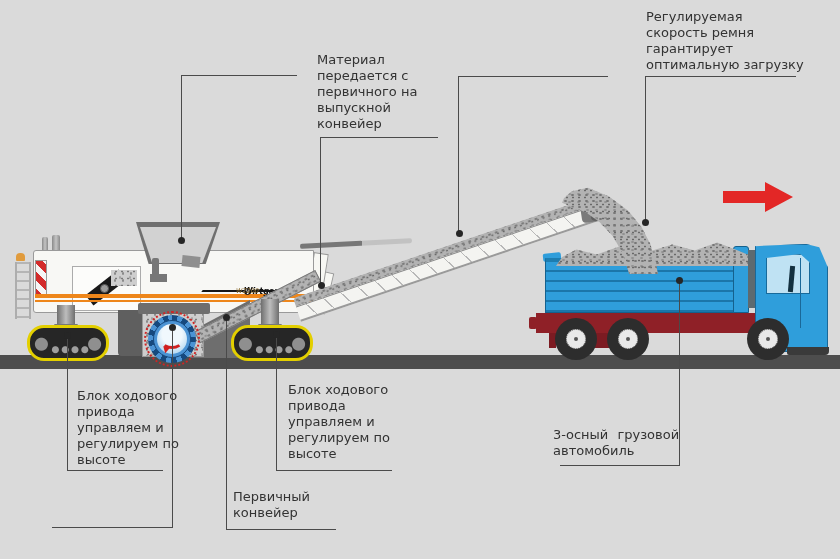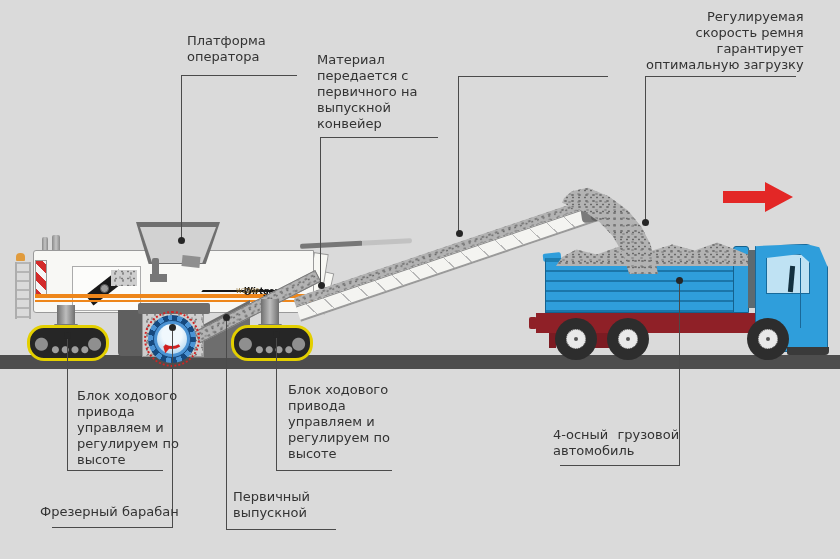--- a/index.html
+++ b/index.html
@@ -5,21 +5,21 @@
   html,body{margin:0;padding:0;background:#eee;}
   .scene{position:relative;width:840px;height:559px;background:#dadada;overflow:hidden;
          font-family:"DejaVu Sans", sans-serif;}
   .scene *{position:absolute;box-sizing:border-box;}
 
   
   .label{font-size:13px;line-height:16px;color:#333;white-space:pre-line;position:absolute;}
   #lbl-platform{left:187px;top:33px;}
   #lbl-material{left:317px;top:52px;}
   #lbl-discharge{left:456px;top:16px;}
-  #lbl-beltspeed{left:646px;top:9px;text-align:right;}
+  #lbl-beltspeed{left:646px;top:9px;}
   #lbl-direction{left:712px;top:148px;}
   #lbl-drive-front{left:77px;top:388px;width:110px;}
   #lbl-drive-rear{left:288px;top:382px;width:110px;}
   #lbl-drum{left:40px;top:504px;}
   #lbl-primary{left:233px;top:489px;}
   #lbl-truck{left:553px;top:427px;word-spacing:5px;}
 
   .hline{height:1px;background:#4a4a4a;}
   .vline{width:1px;background:#4a4a4a;}
   .dot{width:7px;height:7px;border-radius:50%;background:#262626;}
@@ -279,42 +279,39 @@
   <div class="dot" style="left:223px;top:314px"></div>
 
   <div class="vline" style="left:276px;top:334px;height:136px"></div>
   <div class="hline" style="left:276px;top:470px;width:116px"></div>
   <div class="dot" style="left:273px;top:331px"></div>
 
   <div class="vline" style="left:679px;top:280px;height:185px"></div>
   <div class="hline" style="left:560px;top:465px;width:120px"></div>
   <div class="dot" style="left:676px;top:277px"></div>
 
-  <div class="label" id="lbl-platform">Платформа
-оператора</div>
   <div class="label" id="lbl-material">Материал
 передается с
 первичного на
 выпускной
 конвейер</div>
   <div class="label" id="lbl-beltspeed">Регулируемая
 скорость ремня
 гарантирует
 оптимальную загрузку</div>
   <div class="label" id="lbl-drive-front">Блок ходового
 привода
 управляем и
 регулируем по
 высоте</div>
   <div class="label" id="lbl-drive-rear">Блок ходового
 привода
 управляем и
 регулируем по
 высоте</div>
-  <div class="label" id="lbl-drum">Фрезерный барабан</div>
   <div class="label" id="lbl-primary">Первичный
-выпускной</div>
-  <div class="label" id="lbl-truck">4-осный  грузовой
+конвейер</div>
+  <div class="label" id="lbl-truck">3-осный  грузовой
 автомобиль</div>
 
   <div class="dir-arrow"></div>
 
 </div>
 
 </body></html>

